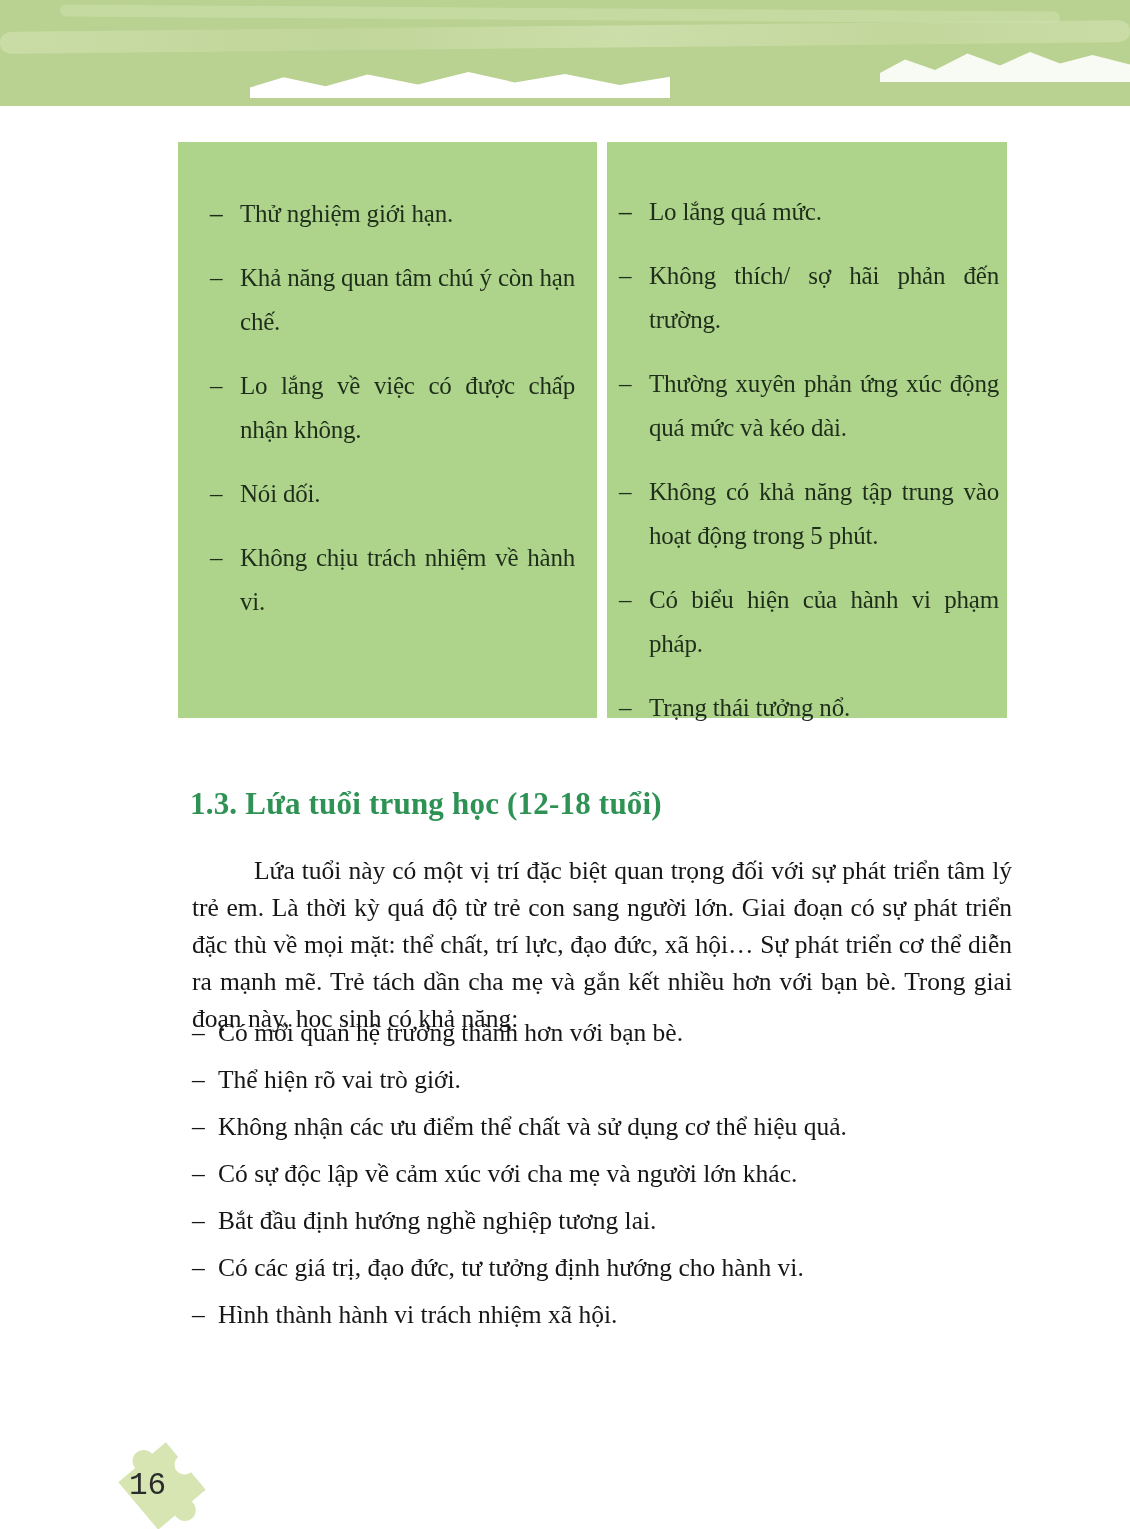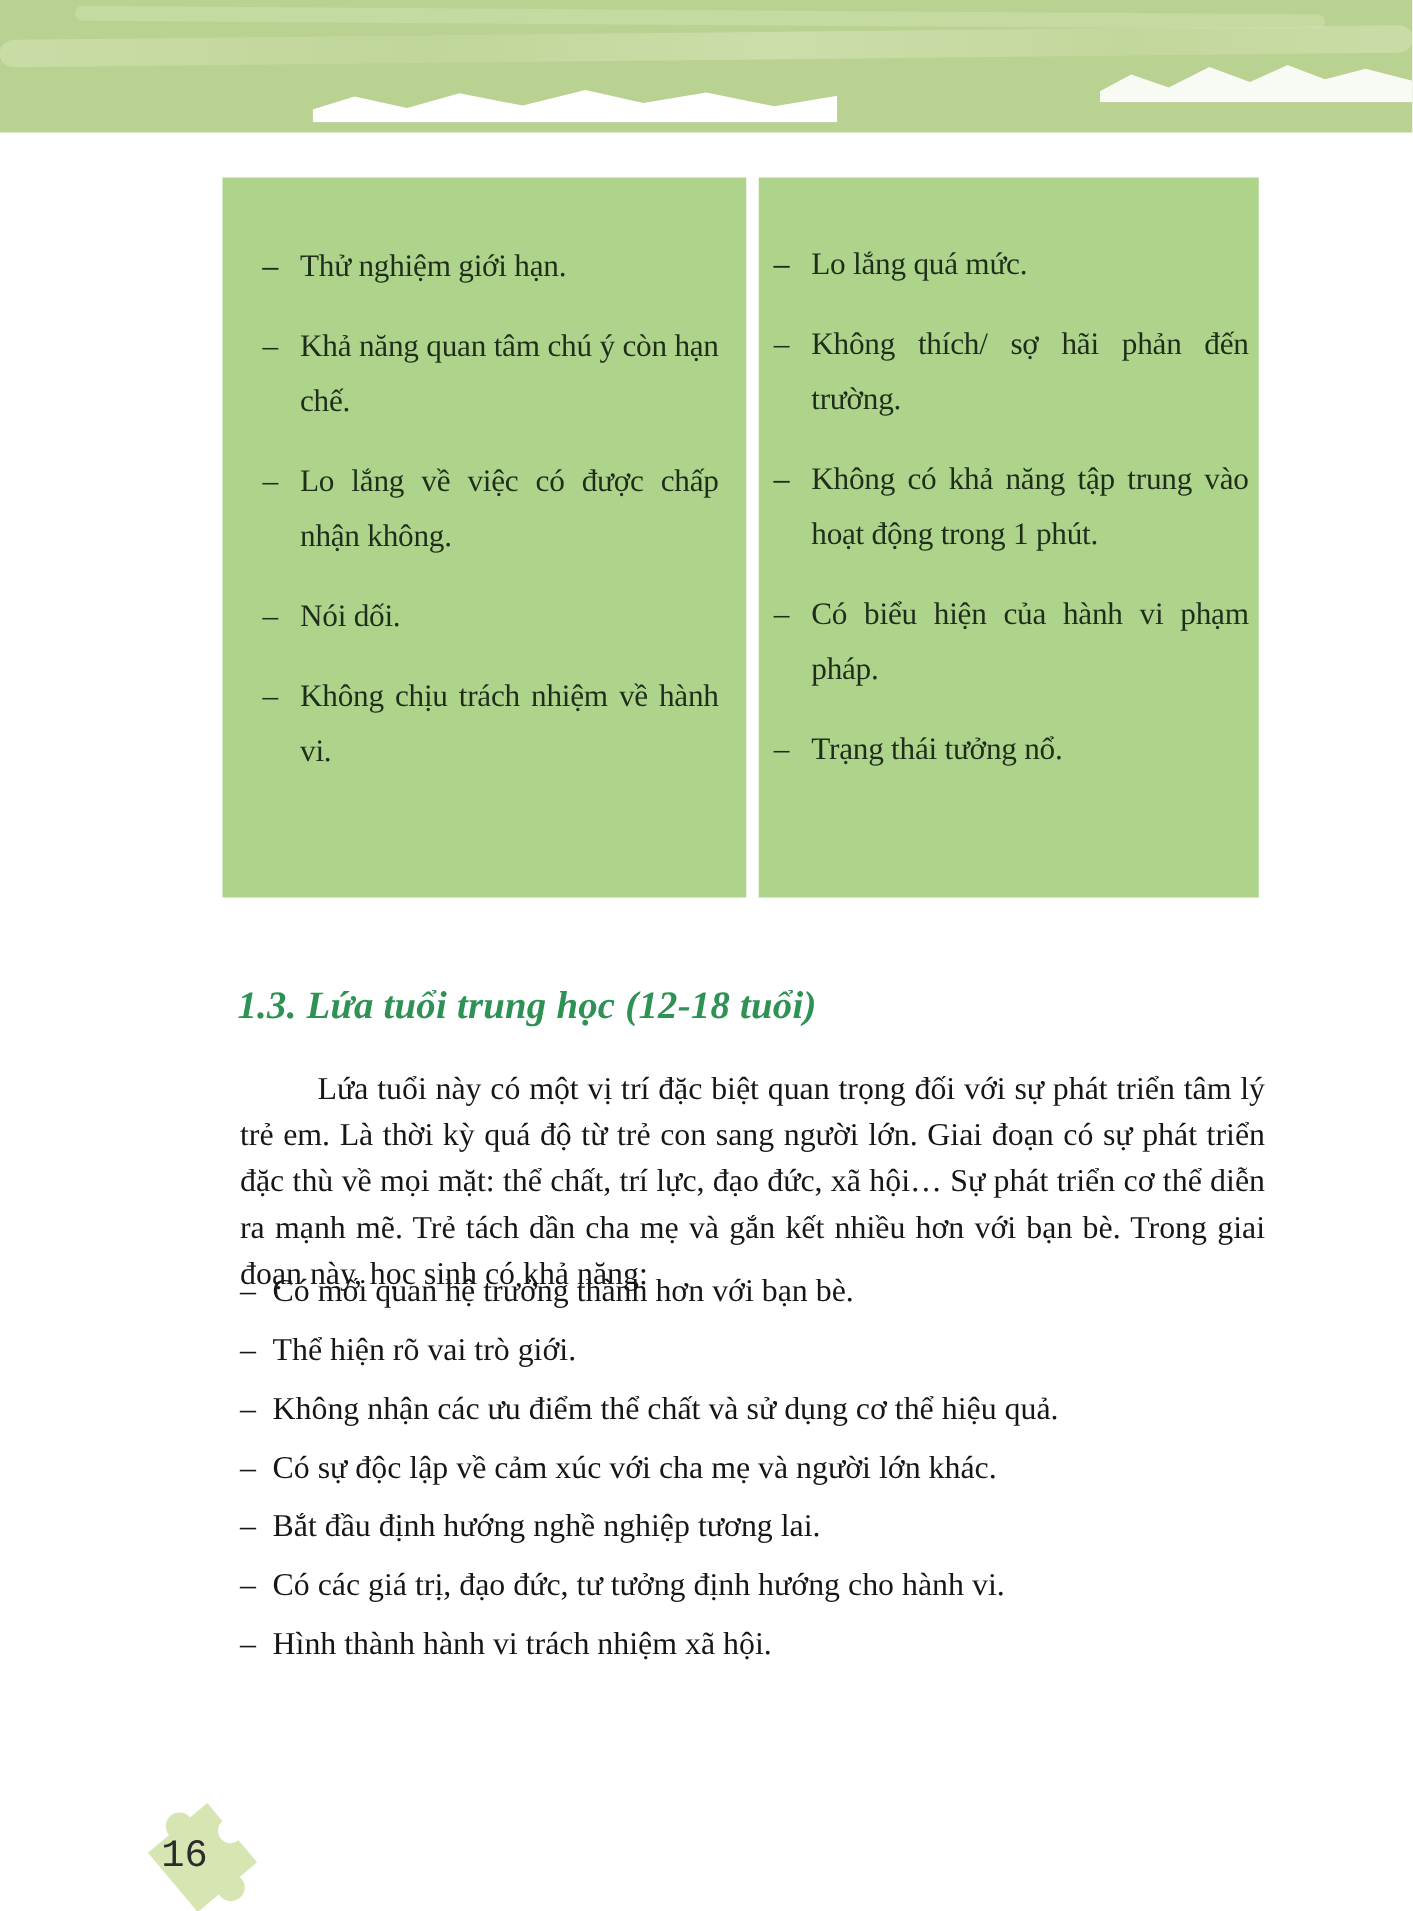--- a/index.html
+++ b/index.html
@@ -49,21 +49,21 @@
   .cell ul{list-style:none;margin:0;padding:0;}
   .cell li{
     position:relative;font-size:25px;line-height:44px;color:#1f2e1b;
     text-align:justify;padding-left:30px;margin-bottom:20px;letter-spacing:-0.2px;
   }
   .cell li .dash{position:absolute;left:0;top:0;}
 
   
   .heading{
     position:absolute;left:190px;top:760px;width:840px;
-    font-size:31px;font-weight:bold;color:#2e9254;letter-spacing:0.2px;font-style:italic;
+    font-size:31px;font-weight:bold;color:#2e9254;letter-spacing:0.2px;
   }
   .para{
     position:absolute;left:192px;top:826px;width:820px;
     font-size:25.5px;line-height:37px;color:#161616;text-align:justify;text-indent:62px;
   }
   .bullets{
     position:absolute;left:192px;top:1014px;width:830px;
     list-style:none;margin:0;padding:0;
   }
   .bullets li{
@@ -98,22 +98,22 @@
       <li><span class="dash">–</span><span>Lo lắng về việc có được chấp nhận không.</span></li>
       <li><span class="dash">–</span><span>Nói dối.</span></li>
       <li><span class="dash">–</span><span>Không chịu trách nhiệm về hành vi.</span></li>
     </ul>
   </div>
   <div class="cell cell-right">
     <ul>
       <li><span class="dash">–</span></li>
       <li><span class="dash">–</span><span>Lo lắng quá mức.</span></li>
       <li><span class="dash">–</span><span>Không thích/ sợ hãi phản đến trường.</span></li>
-      <li><span class="dash">–</span></li>
-      <li><span class="dash">–</span><span>Không có khả năng tập trung vào hoạt động trong 1 phút.</span></li>
+      <li><span class="dash">–</span><span>Thường xuyên phản ứng xúc động quá mức và kéo dài.</span></li>
+      <li><span class="dash">–</span><span>Không có khả năng tập trung vào hoạt động trong 5 phút.</span></li>
       <li><span class="dash">–</span><span>Có biểu hiện của hành vi phạm pháp.</span></li>
       <li><span class="dash">–</span><span>Trạng thái tưởng nổ.</span></li>
     </ul>
   </div>
 </div>
 
 <h2 class="heading">1.3. Lứa tuổi trung học (12-18 tuổi)</h2>
 <p class="para">Lứa tuổi này có một vị trí đặc biệt quan trọng đối với sự phát triển tâm lý trẻ em. Là thời kỳ quá độ từ trẻ con sang người lớn. Giai đoạn có sự phát triển đặc thù về mọi mặt: thể chất, trí lực, đạo đức, xã hội… Sự phát triển cơ thể diễn ra mạnh mẽ. Trẻ tách dần cha mẹ và gắn kết nhiều hơn với bạn bè. Trong giai đoạn này, học sinh có khả năng:</p>
 
 <ul class="bullets">

